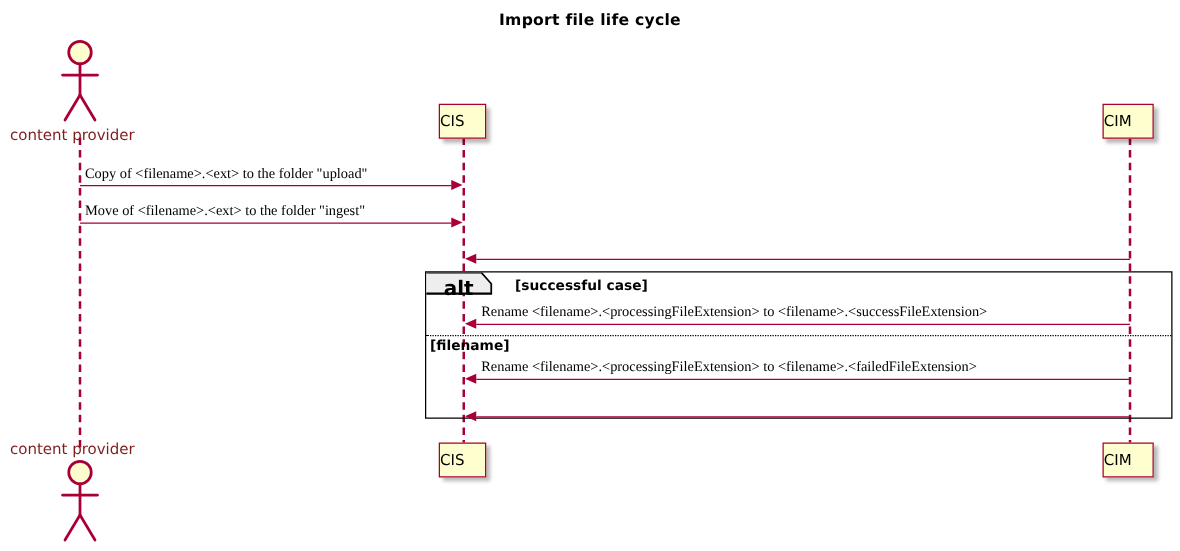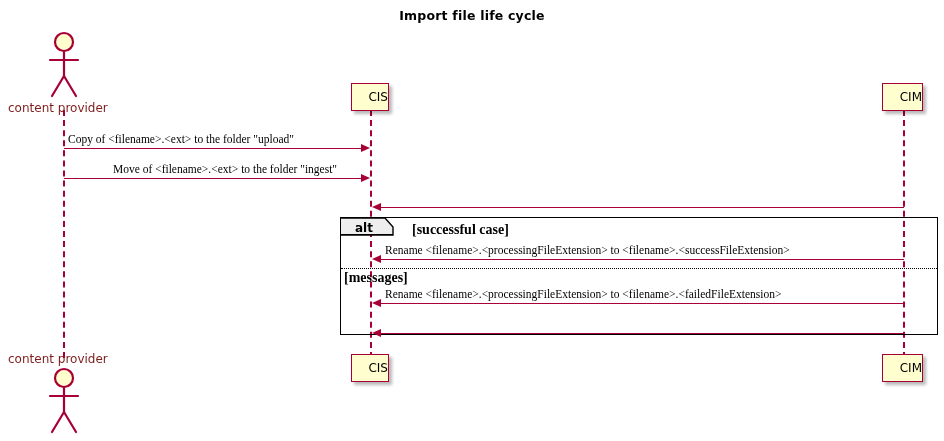--- a/index.html
+++ b/index.html
@@ -38,21 +38,21 @@
     width: 0;
     border-left: 2px dashed #A80036;
   }
   .pbox {
     position: absolute;
     background: #FEFECE;
     border: 1.5px solid #A80036;
     box-shadow: 3px 3px 3px rgba(0,0,0,0.28);
     display: flex;
     align-items: center;
-    justify-content: flex-end;
+    justify-content: flex-start;
     font-size: 12px;
     color: #000000;
     box-sizing: border-box;
   }
   .actor-label {
     position: absolute;
     font-size: 12px;
     white-space: nowrap;
     color: #7f1d1d;
   }
@@ -94,32 +94,31 @@
   }
   .alt-tab {
     position: absolute;
     background: #EEEEEE;
     border-right: 1.5px solid #000000;
     border-bottom: 1.5px solid #000000;
     box-sizing: border-box;
   }
   .alt-keyword {
     position: absolute;
-    font-size: 12px;
+    font-size: 16px;
     font-weight: bold;
     color: #000000;
     white-space: nowrap;
   }
   .alt-guard {
     position: absolute;
-    font-size: 14px;
+    font-size: 11px;
     font-weight: bold;
     color: #000000;
     white-space: nowrap;
-    font-family: Liberation Serif, serif;
   }
   .alt-divider {
     position: absolute;
     height: 0;
     border-top: 1.4px dotted #000000;
   }
 </style>
 </head>
 <body>
 
@@ -147,21 +146,21 @@
   </div>
 
   <div class="pbox" style="left:882px; top:83px; width:41px; height:28px;">
     <span>CIM</span>
   </div>
 
   <div class="msg-label" style="left:68px; top:133px;">Copy of &lt;filename&gt;.&lt;ext&gt; to the folder "upload"</div>
   <div class="msg-line" style="left:64px; top:148px; width:297px;"></div>
   <div class="arrow-head arrow-right" style="left:361px; top:143.5px;"></div>
 
-  <div class="msg-label" style="left:68px; top:163px;margin-left:45px;">Move of &lt;filename&gt;.&lt;ext&gt; to the folder "ingest"</div>
+  <div class="msg-label" style="left:68px; top:163px;">Move of &lt;filename&gt;.&lt;ext&gt; to the folder "ingest"</div>
   <div class="msg-line" style="left:64px; top:178px; width:297px;"></div>
   <div class="arrow-head arrow-right" style="left:361px; top:173.5px;"></div>
 
   <div class="msg-line" style="left:381px; top:207px; width:523px;"></div>
   <div class="arrow-head arrow-left" style="left:372px; top:202.5px;"></div>
 
   <div class="alt-box" style="left:340px; top:217px; width:598px; height:118px;"></div>
 
   <div class="alt-tab" style="left:341px; top:218px; width:52px; height:17px;
               clip-path: polygon(0 0, 44px 0, 52px 9px, 52px 17px, 0 17px);
@@ -170,21 +169,21 @@
     <path d="M 0 0 L 44 0 L 52 9 L 52 17 L 0 17" fill="none" stroke="#000000" stroke-width="1.4"></path>
   </svg>
   <div class="alt-keyword" style="left:355px; top:221px;">alt</div>
   <div class="alt-guard" style="left:412px; top:222px;">[successful case]</div>
 
   <div class="msg-label" style="left:385px; top:244px;">Rename &lt;filename&gt;.&lt;processingFileExtension&gt; to &lt;filename&gt;.&lt;successFileExtension&gt;</div>
   <div class="msg-line" style="left:381px; top:259px; width:523px;"></div>
   <div class="arrow-head arrow-left" style="left:372px; top:254.5px;"></div>
 
   <div class="alt-divider" style="left:341px; top:268px; width:596px;"></div>
-  <div class="alt-guard" style="left:344px; top:270px;">[messages]</div>
+  <div class="alt-guard" style="left:344px; top:270px;">[filename]</div>
 
   <div class="msg-label" style="left:385px; top:288px;">Rename &lt;filename&gt;.&lt;processingFileExtension&gt; to &lt;filename&gt;.&lt;failedFileExtension&gt;</div>
   <div class="msg-line" style="left:381px; top:303px; width:523px;"></div>
   <div class="arrow-head arrow-left" style="left:372px; top:298.5px;"></div>
 
   <div class="msg-line" style="left:381px; top:333px; width:523px;"></div>
   <div class="arrow-head arrow-left" style="left:372px; top:328.5px;"></div>
 
   <div class="actor-label" style="left:8px; top:352px;">content provider</div>
   <svg class="actor-svg" style="left:40px; top:366px;" width="48" height="72" viewBox="0 0 48 72">

